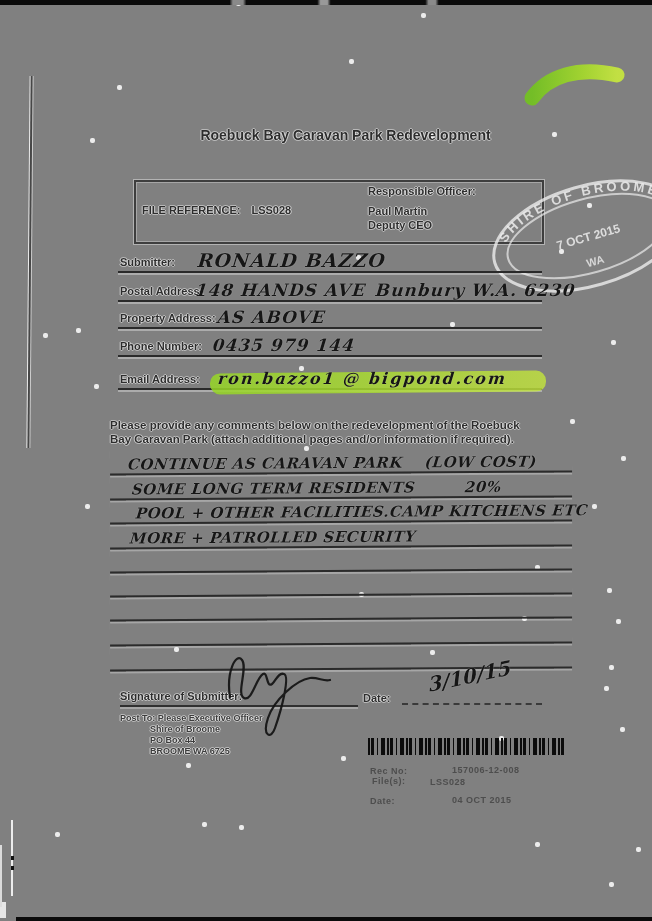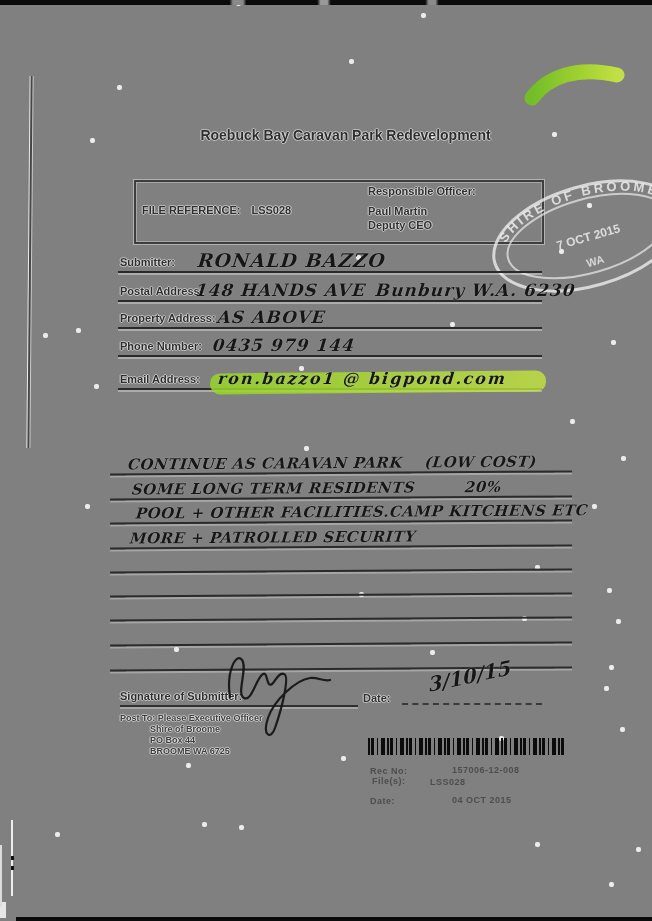--- a/index.html
+++ b/index.html
@@ -157,20 +157,24 @@
     <span class="label printed halo">Phone Number:</span>
     <span class="value hand" style="left:95px;font-size:17px">0435 979 144</span>
   </div>
 
   <div class="field" style="top:356px">
     <div class="hl"></div>
     <span class="label printed halo">Email Address:</span>
     <span class="value hand" style="left:100px;font-size:16px;letter-spacing:2px">ron.bazzo1 @ bigpond.com</span>
   </div>
 
+  <div class="instructions printed halo">
+    <div>Please provide any comments below on the redevelopment of the Roebuck</div>
+    <div>Bay Caravan Park (attach additional pages and/or information if required).</div>
+  </div>
 
   <div class="cline" style="top:448px">
     <span class="hand" style="margin-left:18px">CONTINUE AS CARAVAN PARK</span>
     <span class="hand" style="margin-right:35px">(LOW COST)</span>
   </div>
   <div class="cline" style="top:473px">
     <span class="hand" style="margin-left:22px">SOME LONG TERM RESIDENTS</span>
     <span class="hand" style="margin-right:70px">20%</span>
   </div>
   <div class="cline" style="top:497px">

